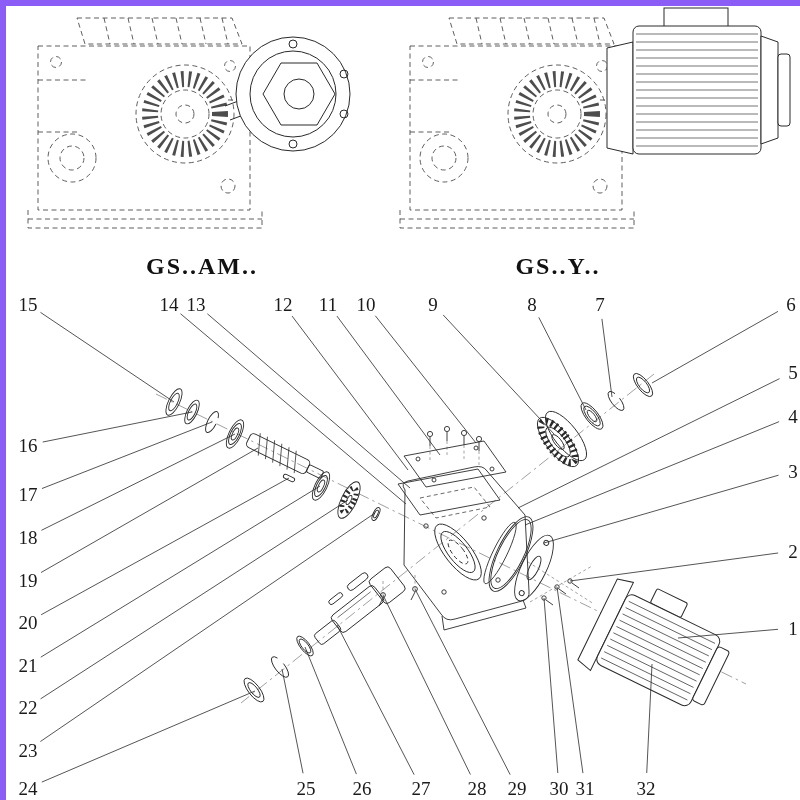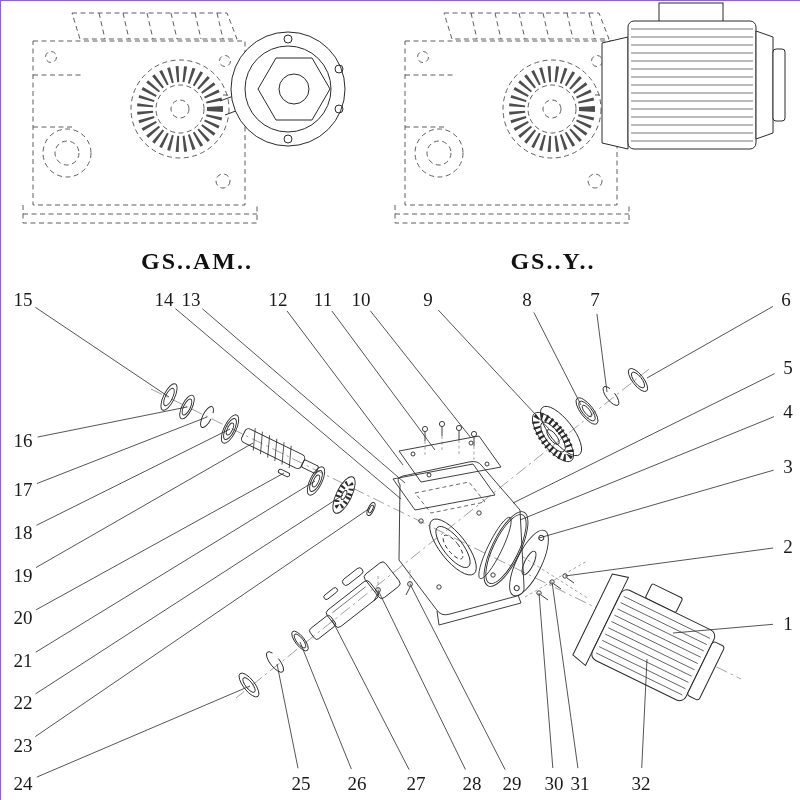--- a/index.html
+++ b/index.html
@@ -1,18 +1,18 @@
 <!DOCTYPE html>
 <html><head>
 <meta charset="utf-8">
 <style>
   html,body{margin:0;padding:0;background:#f3f3f3;}
   .stage{
     position:relative;width:800px;height:800px;margin:0 auto;
-    background:#ffffff;border:1px solid #8b5cf6;box-sizing:border-box;
+    background:#ffffff;border:6px solid #8b5cf6;box-sizing:border-box;
     font-family:"Liberation Serif", serif;
   }
   svg{display:block;}
   .phantom{stroke:#4d4d4d;fill:none;stroke-width:0.9;stroke-dasharray:5 3.5;}
   .solidline{stroke:#2a2a2a;fill:none;stroke-width:1;}
   .part{stroke:#2a2a2a;fill:none;stroke-width:0.9;}
   .axisline{stroke:#777;fill:none;stroke-width:0.7;stroke-dasharray:12 4 2.5 4;}
   .construct{stroke:#666;fill:none;stroke-width:0.6;stroke-dasharray:3 2.6;}
   .pnum{font-family:"Liberation Serif", serif;font-size:19px;fill:#1a1a1a;text-anchor:middle;}
   .leader{stroke:#2a2a2a;stroke-width:0.8;}

